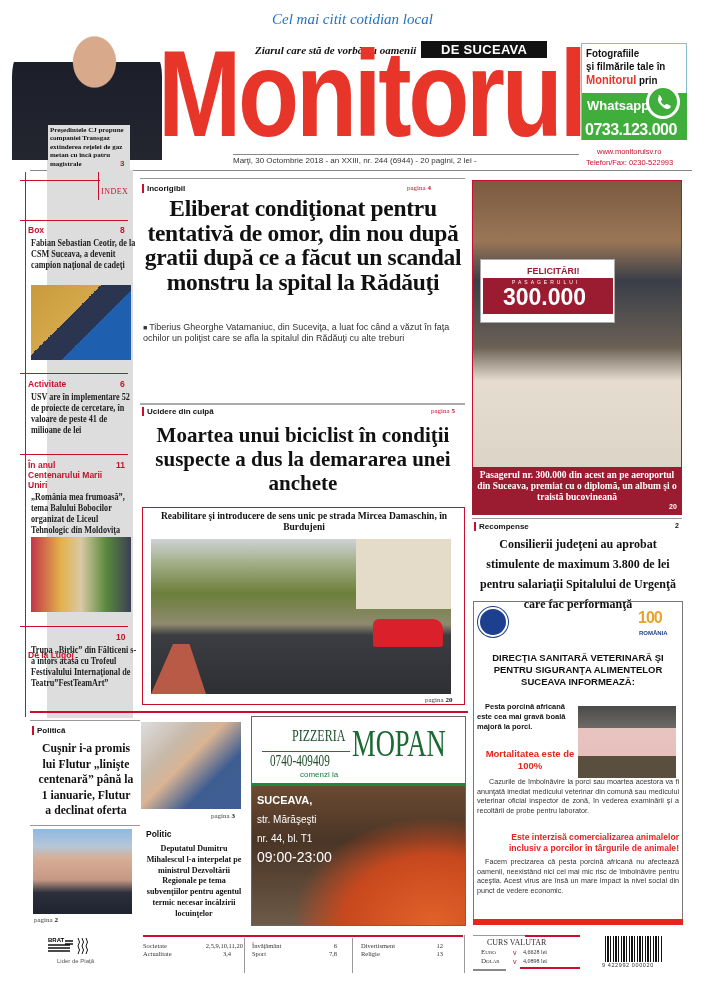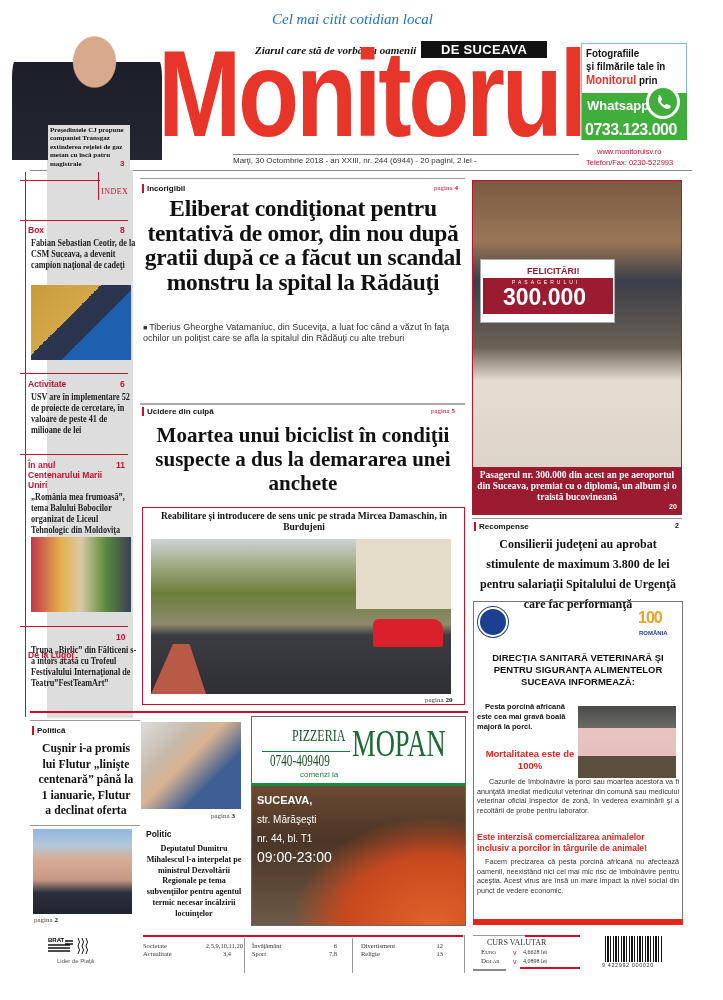--- a/index.html
+++ b/index.html
@@ -96,21 +96,21 @@
 <div class="abs idx-text" style="left:31px;top:492px">„România mea frumoasă”, tema Balului Bobocilor organizat de Liceul Tehnologic din Moldoviţa</div>
 <div class="abs photo" style="left:31px;top:537px;width:100px;height:75px;background:linear-gradient(90deg,#c2364a 0,#e3b24a 30%,#d9c9a6 50%,#5a8a3c 75%,#3b3f56 100%)"></div>
 
 <div class="abs idx-line" style="left:20px;top:626px;width:108px;height:1px"></div>
 <div class="abs idx-cat" style="left:28px;top:650px">De la Lugoj</div>
 <div class="abs idx-num" style="left:116px;top:632px">10</div>
 <div class="abs idx-text" style="left:31px;top:645px">Trupa „Birlic” din Fălticeni s-a întors acasă cu Trofeul Festivalului Internaţional de Teatru”FestTeamArt”</div>
 
 <div class="abs rule" style="left:140px;top:178px;width:325px"></div>
 <div class="abs sec-label" style="left:142px;top:184px">Incorigibil</div>
-<div class="abs pagina" style="left:434px;top:184px"><span>pagina</span> <b>4</b></div>
+<div class="abs pagina" style="left:407px;top:184px"><span>pagina</span> <b>4</b></div>
 <div class="abs headline" style="left:142px;top:196px;width:322px;font-size:23.5px;line-height:24.5px;letter-spacing:-0.3px">Eliberat condiţionat pentru tentativă de omor, din nou după gratii după ce a făcut un scandal monstru la spital la Rădăuţi</div>
 <div class="abs" style="left:143px;top:322px;width:322px;font-size:9px;line-height:11px;color:#333"><span style="font-size:7px">■ </span><span>Tiberius Gheorghe Vatamaniuc, din Suceviţa, a luat foc când a văzut în faţa ochilor un poliţist care se afla la spitalul din Rădăuţi cu alte treburi</span></div>
 
 <div class="abs rule" style="left:140px;top:403px;width:325px;background:#aaa;height:2px"></div>
 <div class="abs sec-label" style="left:142px;top:407px">Ucidere din culpă</div>
 <div class="abs pagina" style="left:431px;top:407px"><span>pagina</span> <b>5</b></div>
 <div class="abs headline" style="left:142px;top:423px;width:322px;font-size:21px;line-height:24px">Moartea unui biciclist în condiţii suspecte a dus la demararea unei anchete</div>
 
 <div class="abs" style="left:142px;top:507px;width:323px;height:198px;border:1.5px solid #c8102e"></div>
 <div class="abs headline" style="left:150px;top:511px;width:308px;font-size:9.5px;line-height:11px">Reabilitare şi introducere de sens unic pe strada Mircea Damaschin, în Burdujeni</div>
@@ -138,21 +138,21 @@
 
 <div class="abs" style="left:473px;top:601px;width:210px;height:324px;border:1px solid #777"></div>
 <div class="abs" style="left:478px;top:607px;width:30px;height:30px;border-radius:50%;background:#1d3f8f;border:2px solid #fff;box-shadow:0 0 0 1px #1d3f8f"></div>
 <div class="abs" style="left:638px;top:609px;font-size:16px;color:#e8a32a;letter-spacing:-1px;font-weight:bold">100</div>
 <div class="abs" style="left:639px;top:630px;font-size:6px;color:#1d3f8f;font-weight:bold">ROMÂNIA</div>
 <div class="abs" style="left:478px;top:652px;width:200px;text-align:center;font-size:9.5px;line-height:12px;font-weight:bold">DIRECŢIA SANITARĂ VETERINARĂ ŞI PENTRU SIGURANŢA ALIMENTELOR SUCEAVA INFORMEAZĂ:</div>
 <div class="abs" style="left:477px;top:702px;width:100px;font-size:7.5px;line-height:10px;font-weight:bold;text-indent:8px">Pesta porcină africană este cea mai gravă boală majoră la porci.</div>
 <div class="abs" style="left:578px;top:706px;width:98px;height:72px;background:linear-gradient(180deg,#4a4a48 0,#6b6a66 30%,#e8c4c0 30%,#e6bfbb 70%,#5a4e3e 70%)"></div>
 <div class="abs" style="left:485px;top:748px;width:90px;text-align:center;font-size:9.5px;line-height:12px;font-weight:bold;color:#e3261f">Mortalitatea este de 100%</div>
 <div class="abs" style="left:477px;top:777px;width:202px;font-size:7.2px;line-height:9.5px;color:#333;text-align:justify;text-indent:12px">Cazurile de îmbolnăvire la porci sau moartea acestora va fi anunţată imediat medicului veterinar din comună sau medicului veterinar oficial inspector de zonă, în vederea examinării şi a recoltării de probe pentru laborator.</div>
-<div class="abs" style="left:477px;top:832px;width:202px;text-align:left;font-size:8.6px;line-height:11px;font-weight:bold;color:#e3261f">Este interzisă comercializarea animalelor inclusiv a porcilor în târgurile de animale!</div>
+<div class="abs" style="left:477px;top:832px;width:202px;text-align:right;font-size:8.6px;line-height:11px;font-weight:bold;color:#e3261f">Este interzisă comercializarea animalelor inclusiv a porcilor în târgurile de animale!</div>
 <div class="abs" style="left:477px;top:857px;width:202px;font-size:7.2px;line-height:9.5px;color:#333;text-align:justify;text-indent:8px">Facem precizarea că pesta porcină africană nu afectează oamenii, neexistând nici cel mai mic risc de îmbolnăvire pentru aceştia. Acest virus are însă un mare impact la nivel social din punct de vedere economic.</div>
 <div class="abs" style="left:473px;top:919px;width:210px;height:6px;background:#e3261f"></div>
 
 <div class="abs redrule" style="left:30px;top:711px;width:438px"></div>
 <div class="abs rule" style="left:30px;top:720px;width:110px"></div>
 <div class="abs sec-label" style="left:32px;top:726px">Politică</div>
 <div class="abs headline" style="left:32px;top:740px;width:108px;font-size:13px;line-height:15.5px;transform:scaleX(0.9);transform-origin:center top">Cuşnir i-a promis lui Flutur „linişte centenară” până la 1 ianuarie, Flutur a declinat oferta</div>
 <div class="abs" style="left:141px;top:722px;width:100px;height:87px;background:linear-gradient(135deg,#ddd 0,#c7b9aa 30%,#d9b393 45%,#3e5e92 70%,#3f5e93 100%)"></div>
 <div class="abs pagina" style="left:211px;top:812px"><span style="color:#444">pagina</span> <b style="color:#111">3</b></div>
 

